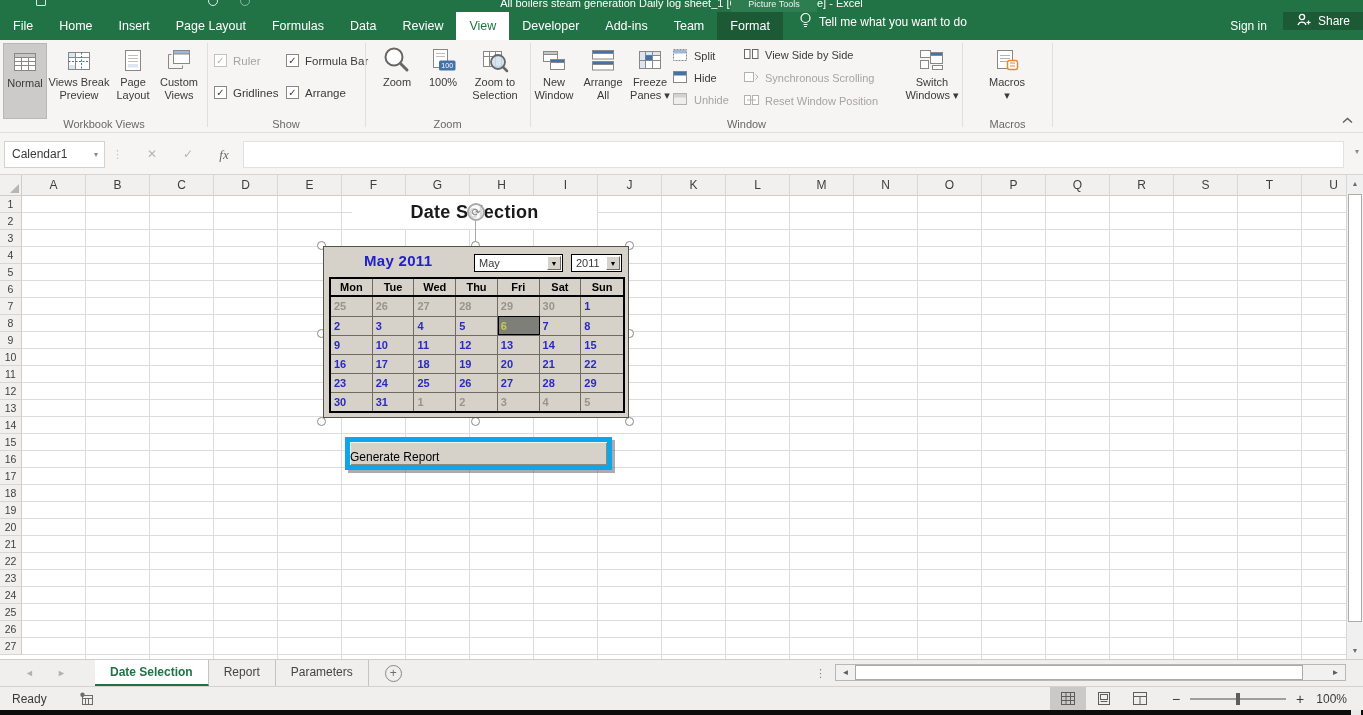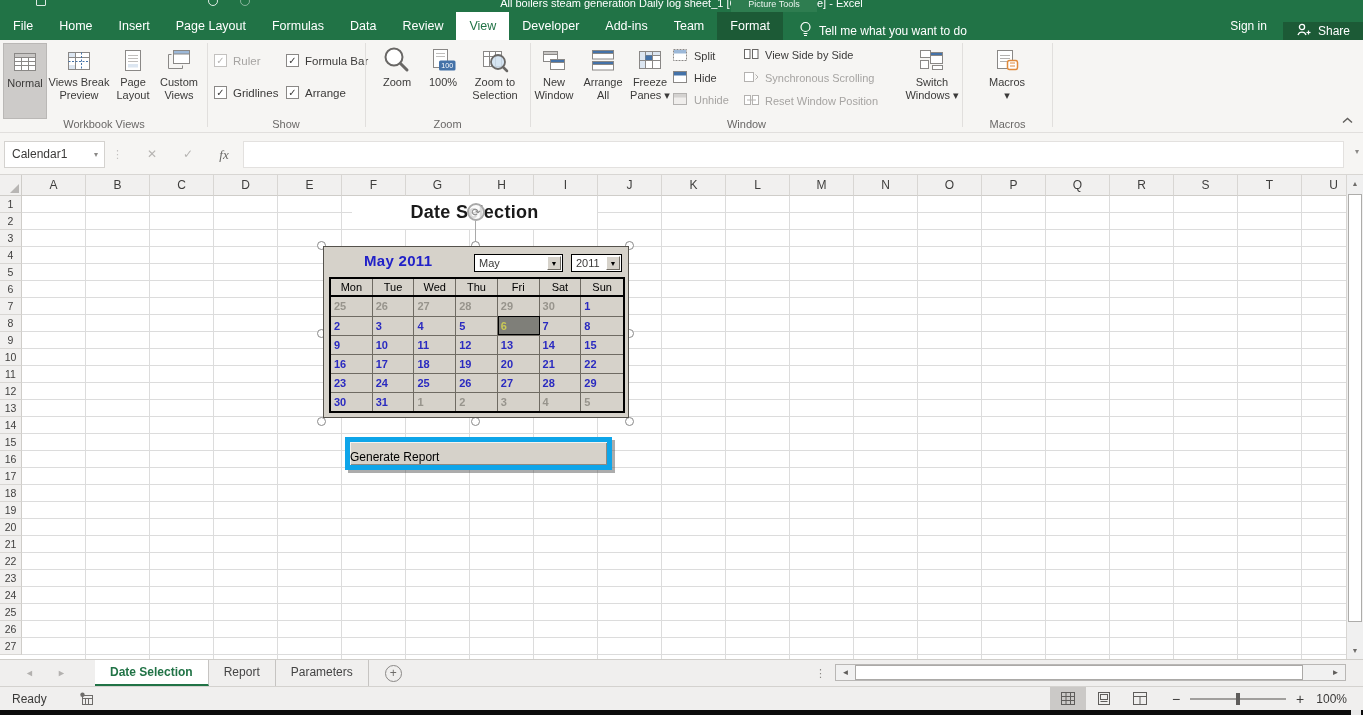--- a/index.html
+++ b/index.html
@@ -8,21 +8,21 @@
        font-family:"Liberation Sans","DejaVu Sans",sans-serif;color:#3b3a39}
 
   
   .titlebar{position:absolute;top:0;left:0;width:100%;height:12px;background:#217346;overflow:hidden}
   .ttitle{position:absolute;top:-3px;left:0;right:0;text-align:center;color:#fff;font-size:11px;white-space:nowrap}
   .qi{position:absolute;top:-4px;width:10px;height:10px;border:1px solid rgba(255,255,255,.85);border-radius:1px}
   .ptools{position:absolute;top:0;left:731px;width:86px;height:12px;background:#2e7d50;overflow:hidden}
   .ptools span{display:block;margin-top:-1px;text-align:center;font-size:9px;color:#eaf3ee;white-space:nowrap}
 
   
-  .tabrow{position:absolute;top:12px;left:0;width:100%;height:28px;background:#217346;display:flex;align-items:flex-end}
+  .tabrow{position:absolute;top:12px;left:0;width:100%;height:28px;background:#217346;display:flex;align-items:flex-start}
   #ribbon-tabs{display:flex}
   .rtab{padding:0 13px;line-height:28px;font-size:12.5px;color:#fff;white-space:nowrap;cursor:default}
   .rtab.active{background:#fff;color:#217346}
   .rtab.ctx{background:#1c5a36}
   .tellme{display:flex;align-items:center;gap:7px;color:#fff;font-size:12px;margin-left:16px;white-space:nowrap}
   .signin{margin-left:auto;color:#fff;font-size:12px;line-height:28px;padding:0 16px;white-space:nowrap}
   .share{background:#1c5a36;color:#fff;font-size:12px;display:flex;align-items:center;gap:6px;padding:0 13px;white-space:nowrap}
 
   
   .ribbon{position:absolute;top:40px;left:0;width:100%;height:93px;background:#f6f5f3;border-bottom:1px solid #e1dfdd}
@@ -74,21 +74,21 @@
        background:rgba(250,250,250,.85);color:#8a8a8a;font-size:11px;line-height:14px;text-align:center}
   .rotline{position:absolute;left:475px;top:46px;width:1px;height:21px;background:#a9a9a9}
   .hdl{position:absolute;width:9px;height:9px;background:#fff;border:1.5px solid #8a8a8a;border-radius:50%}
   .calendar{position:absolute;left:323px;top:71px;width:306px;height:172px;background:#d6d2ca;border:1px solid #55524c}
   .caltitle{position:absolute;left:40px;top:5px;font-size:15px;font-weight:bold;color:#2121c8;letter-spacing:.3px}
   .combo{position:absolute;top:7px;height:18px;background:#fff;border:1px solid #000;font-size:11px;font-weight:normal;line-height:16px;padding-left:4px}
   .combo .dd{position:absolute;right:1px;top:1px;bottom:1px;width:14px;background:#d6d2ca;
              border:1px solid;border-color:#fff #6f6b63 #6f6b63 #fff;font-size:7px;line-height:14px;text-align:center;color:#000;padding-left:0}
   .caltable{position:absolute;left:5px;top:30px;width:296px;border:2px solid #000;background:#d6d2ca}
   .cal-days{display:grid;grid-template-columns:repeat(7,1fr);border-bottom:2px solid #000}
-  .cday{height:16px;line-height:16px;text-align:center;font-weight:normal;font-size:11px;color:#000;border-right:1px solid #6f6b63}
+  .cday{height:16px;line-height:16px;text-align:center;font-weight:bold;font-size:11px;color:#000;border-right:1px solid #6f6b63}
   .cday:nth-child(7n){border-right:none}
   .cal-weeks{display:grid;grid-template-columns:repeat(7,1fr)}
   .ccell{height:19px;line-height:19px;padding-left:3px;font-size:11px;font-weight:bold;color:#2a2ac0;
          border-right:1px solid #6f6b63;border-top:1px solid #6f6b63}
   .ccell:nth-child(7n){border-right:none}
   .ccell:nth-child(-n+7){border-top:none}
   .ccell.muted{color:#97948c}
   .ccell.sel{background:#7f7f79;color:#caca55;outline:1px solid #000;outline-offset:-1px}
   .genbtn{position:absolute;left:345px;top:262px;width:267px;height:33px;background:#d6d2ca;border:5px solid #0ea5e9;
           box-shadow:inset 1px 1px 0 #f4f2ee,inset -1px -1px 0 #8e8a82,3px 3px 0 rgba(70,70,70,.45);

